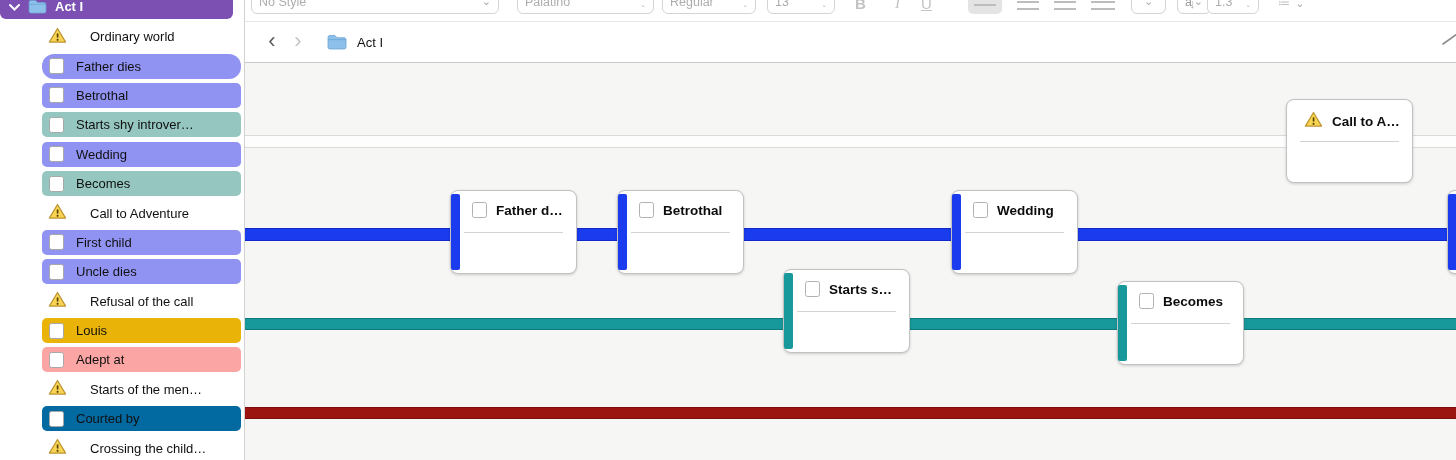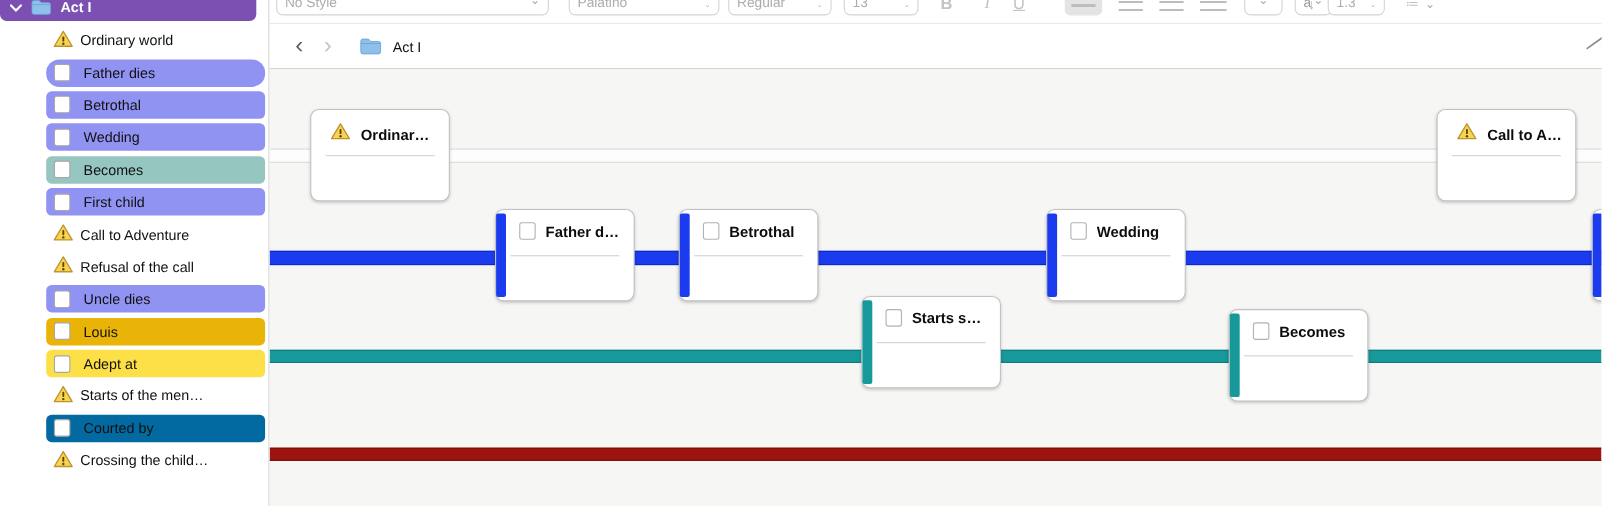--- a/index.html
+++ b/index.html
@@ -23,21 +23,21 @@
     display:flex; align-items:center; gap:8px; padding-left:9px;
     color:#fff; font-weight:bold; font-size:13px;
   }
   .sidebar-items { position:absolute; top:22px; left:0; right:0; }
   .side-row { height:29.4px; display:flex; align-items:center; }
   .side-box {
     margin-left:42px; width:199px; height:25px; border-radius:5px;
     display:flex; align-items:center; gap:12px; padding-left:7px;
     font-size:13px; color:#101010;
   }
-  .side-box.plain { background:transparent !important; padding-left:6px; gap:6px; }
+  .side-box.plain { background:transparent !important; padding-left:6px; gap:23px; }
   .cb-icon {
     width:15px; height:16px; background:#fff;
     border:1.5px solid #A8A8A8; border-radius:2.5px; flex:none;
   }
   .warn-icon { width:19px; height:17px; flex:none; }
 
   
   .main { flex:1; display:flex; flex-direction:column; position:relative; overflow:hidden; }
 
   
@@ -155,82 +155,89 @@
     </div>
   </div>
         <div class="side-row">
     <div class="side-box" style="background: rgb(145, 147, 242);">
 
       <span class="cb-icon"></span>
       <span class="side-label">Betrothal</span>
     </div>
   </div>
         <div class="side-row">
+    <div class="side-box" style="background: rgb(149, 198, 191);">
+
+      <span class="cb-icon"></span>
+      <span class="side-label">Starts shy introver…</span>
+    </div>
+  </div>
+        <div class="side-row">
     <div class="side-box" style="background: rgb(145, 147, 242);">
 
       <span class="cb-icon"></span>
       <span class="side-label">Wedding</span>
     </div>
   </div>
         <div class="side-row">
     <div class="side-box" style="background: rgb(149, 198, 191);">
 
       <span class="cb-icon"></span>
       <span class="side-label">Becomes</span>
     </div>
   </div>
         <div class="side-row">
+    <div class="side-box plain">
+      <span class="warn-icon-wrap">
+        <svg class="warn-icon" viewBox="0 0 24 22">
+          <path d="M12 2 L22.5 19.5 H1.5 Z" fill="#F7D452" stroke="#BD9430" stroke-width="1.6" stroke-linejoin="round"></path>
+          <rect x="11" y="8" width="2.2" height="6" rx="1" fill="#5d4300"></rect>
+          <circle cx="12.1" cy="16.6" r="1.4" fill="#5d4300"></circle>
+        </svg>
+      </span>
+
+      <span class="side-label">Call to Adventure</span>
+    </div>
+  </div>
+        <div class="side-row">
     <div class="side-box" style="background: rgb(145, 147, 242);">
 
       <span class="cb-icon"></span>
       <span class="side-label">First child</span>
     </div>
   </div>
         <div class="side-row">
+    <div class="side-box" style="background: rgb(145, 147, 242);">
+
+      <span class="cb-icon"></span>
+      <span class="side-label">Uncle dies</span>
+    </div>
+  </div>
+        <div class="side-row">
     <div class="side-box plain">
       <span class="warn-icon-wrap">
         <svg class="warn-icon" viewBox="0 0 24 22">
           <path d="M12 2 L22.5 19.5 H1.5 Z" fill="#F7D452" stroke="#BD9430" stroke-width="1.6" stroke-linejoin="round"></path>
           <rect x="11" y="8" width="2.2" height="6" rx="1" fill="#5d4300"></rect>
           <circle cx="12.1" cy="16.6" r="1.4" fill="#5d4300"></circle>
         </svg>
       </span>
 
-      <span class="side-label">Call to Adventure</span>
-    </div>
-  </div>
-        <div class="side-row">
-    <div class="side-box plain">
-      <span class="warn-icon-wrap">
-        <svg class="warn-icon" viewBox="0 0 24 22">
-          <path d="M12 2 L22.5 19.5 H1.5 Z" fill="#F7D452" stroke="#BD9430" stroke-width="1.6" stroke-linejoin="round"></path>
-          <rect x="11" y="8" width="2.2" height="6" rx="1" fill="#5d4300"></rect>
-          <circle cx="12.1" cy="16.6" r="1.4" fill="#5d4300"></circle>
-        </svg>
-      </span>
-
       <span class="side-label">Refusal of the call</span>
     </div>
   </div>
         <div class="side-row">
-    <div class="side-box" style="background: rgb(145, 147, 242);">
-
-      <span class="cb-icon"></span>
-      <span class="side-label">Uncle dies</span>
-    </div>
-  </div>
-        <div class="side-row">
     <div class="side-box" style="background: #eab308;">
 
       <span class="cb-icon"></span>
       <span class="side-label">Louis</span>
     </div>
   </div>
         <div class="side-row">
-    <div class="side-box" style="background: #fde047;">
+    <div class="side-box" style="background: #fca5a5;">
 
       <span class="cb-icon"></span>
       <span class="side-label">Adept at</span>
     </div>
   </div>
         <div class="side-row">
     <div class="side-box plain">
       <span class="warn-icon-wrap">
         <svg class="warn-icon" viewBox="0 0 24 22">
           <path d="M12 2 L22.5 19.5 H1.5 Z" fill="#F7D452" stroke="#BD9430" stroke-width="1.6" stroke-linejoin="round"></path>
@@ -340,36 +347,21 @@
             <line x1="2" y1="12" x2="16" y2="2" stroke="#8c8c8c" stroke-width="1.6" stroke-linecap="round"></line>
           </svg>
       </span>
     </div>
 
     <div class="timeline" id="timeline">
         <div class="track" style="top: 72px; height: 13px; background: rgb(253, 253, 253); border-top: 1px solid rgb(218, 218, 218); border-bottom: 1px solid rgb(218, 218, 218);"></div>
         <div class="track" style="top: 165px; height: 13px; background: rgb(27, 59, 239); border-top: 1px solid rgb(17, 40, 200); border-bottom: 1px solid rgb(17, 40, 200);"></div>
         <div class="track" style="top: 255px; height: 12px; background: rgb(23, 152, 154); border-top: 1px solid rgb(15, 123, 125); border-bottom: 1px solid rgb(15, 123, 125);"></div>
         <div class="track" style="top: 344px; height: 12px; background: rgb(156, 20, 16); border-top: 1px solid rgb(124, 15, 12); border-bottom: 1px solid rgb(124, 15, 12);"></div>
-        <div class="tl-card" style="left: 37px; top: 36px;">
-
-    <div class="title-row">
-      <span class="warn-icon-wrap">
-        <svg class="warn-icon" viewBox="0 0 24 22">
-          <path d="M12 2 L22.5 19.5 H1.5 Z" fill="#F7D452" stroke="#BD9430" stroke-width="1.6" stroke-linejoin="round"></path>
-          <rect x="11" y="8" width="2.2" height="6" rx="1" fill="#5d4300"></rect>
-          <circle cx="12.1" cy="16.6" r="1.4" fill="#5d4300"></circle>
-        </svg>
-      </span>
-
-      <span class="card-title">Ordinar…</span>
-    </div>
-    <div class="sep"></div>
-  </div>
-        <div class="tl-card" style="left: 1041px; top: 36px; margin-left: 20px;">
+        <div class="tl-card" style="left: 1041px; top: 36px;">
 
     <div class="title-row">
       <span class="warn-icon-wrap">
         <svg class="warn-icon" viewBox="0 0 24 22">
           <path d="M12 2 L22.5 19.5 H1.5 Z" fill="#F7D452" stroke="#BD9430" stroke-width="1.6" stroke-linejoin="round"></path>
           <rect x="11" y="8" width="2.2" height="6" rx="1" fill="#5d4300"></rect>
           <circle cx="12.1" cy="16.6" r="1.4" fill="#5d4300"></circle>
         </svg>
       </span>
 

